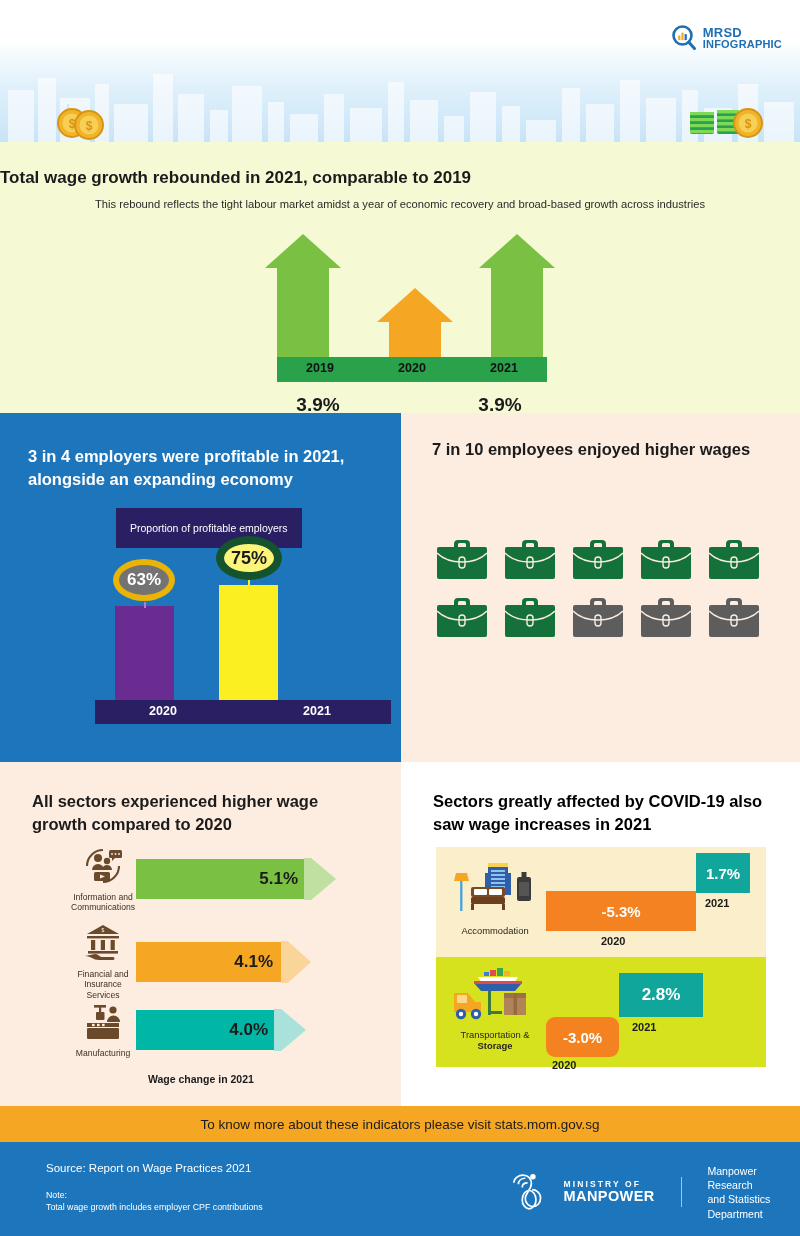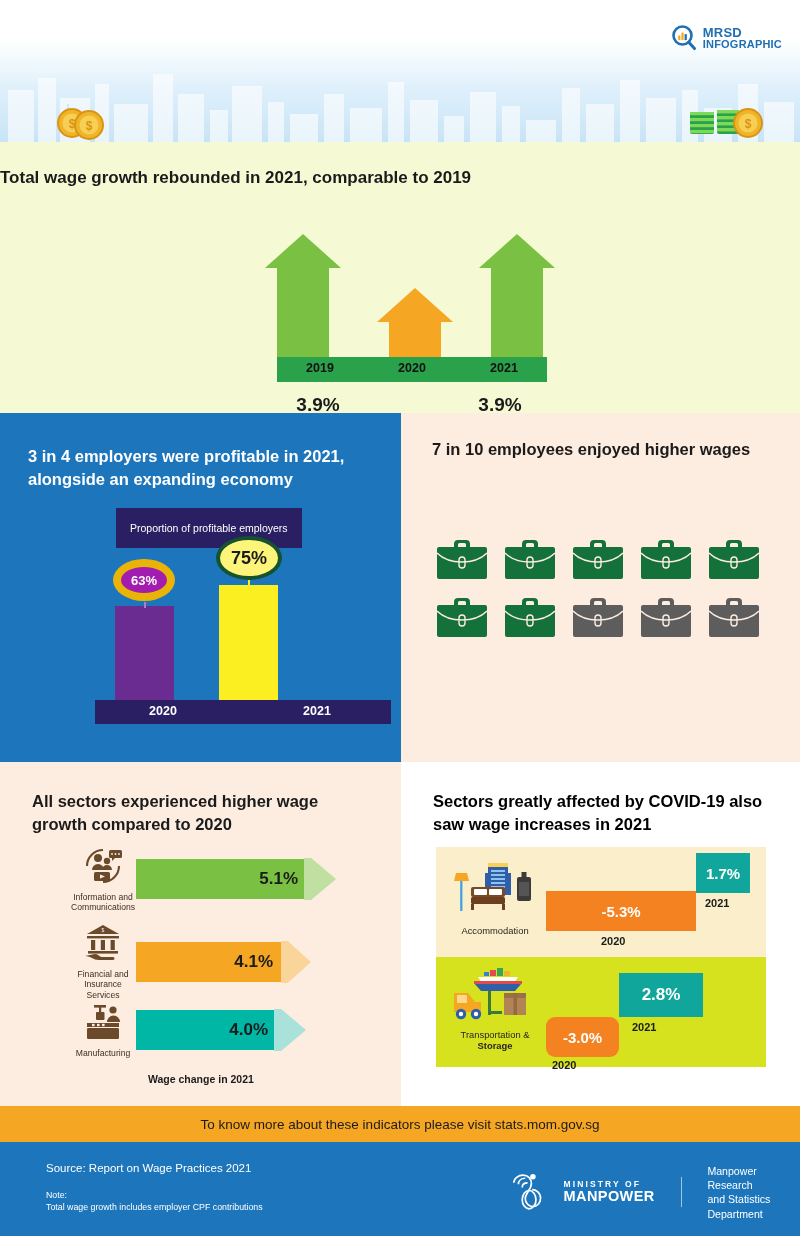--- a/index.html
+++ b/index.html
@@ -255,20 +255,21 @@
         <rect x="31" y="24" width="22" height="3.4" fill="#7ed957"></rect>
       </g>
       <circle cx="62" cy="19" r="14" fill="#f0b429" stroke="#d99414" stroke-width="2"></circle>
       <circle cx="62" cy="19" r="9.5" fill="#f8cf55"></circle>
       <text x="62" y="24" font-size="12" font-weight="bold" fill="#d99414" text-anchor="middle" font-family="Liberation Sans, sans-serif">$</text>
     </svg>
   </div>
 
   <div class="sec1">
     <h2>Total wage growth rebounded in 2021, comparable to 2019</h2>
+    <p class="sub">This rebound reflects the tight labour market amidst a year of economic recovery and broad-based growth across industries</p>
 
     <svg class="arrow-chart" viewBox="0 0 290 150">
 
       <path d="M12 150 L12 36 L0 36 L38 2 L76 36 L64 36 L64 150 Z" fill="#7ac143"></path>
 
       <path d="M124 150 L124 90 L112 90 L150 56 L188 90 L176 90 L176 150 Z" fill="#f5a623"></path>
 
       <path d="M226 150 L226 36 L214 36 L252 2 L290 36 L278 36 L278 150 Z" fill="#7ac143"></path>
     </svg>
 
@@ -289,22 +290,22 @@
   <h3 class="sec2-left-h" style="position:absolute;left:28px;top:445px;width:350px;font-size:16.5px;font-weight:bold;color:#fff;line-height:1.42;">3 in 4 employers were profitable in 2021, alongside an expanding economy</h3>
 
   <div class="prop-label">Proportion of profitable employers</div>
 
   <div class="pbar" style="left:115px;top:606px;width:59px;height:94px;position:absolute;background:#6a2c91;"></div>
   <div class="pbar" style="left:219px;top:585px;width:59px;height:115px;position:absolute;background:#fbee21;"></div>
 
   <div style="position:absolute;left:144px;top:588px;width:0;height:20px;border-left:2px dashed #b07ed0;"></div>
   <div style="position:absolute;left:248px;top:566px;width:0;height:20px;border-left:2px dashed #fbee21;"></div>
 
-  <div class="bubble" style="left:113px;top:559px;width:62px;height:42px;background:#a21caf;border:8px solid #eab308;color:#fff;font-size:13px;">63%</div>
-  <div class="bubble" style="left:216px;top:536px;width:66px;height:44px;background:#fdf47a;border:4px solid #14532d;color:#1b1b1b;font-size:18px;">75%</div>
+  <div class="bubble" style="left:113px;top:559px;width:62px;height:42px;background:#737373;border:6px solid #eab308;color:#fff;font-size:17px;">63%</div>
+  <div class="bubble" style="left:216px;top:536px;width:66px;height:44px;background:#fdf47a;border:8px solid #14532d;color:#1b1b1b;font-size:18px;">75%</div>
 
   <div class="pbar-axis">
     <div class="yr" style="left:8px;">2020</div>
     <div class="yr" style="left:162px;">2021</div>
   </div>
 
   <h3 class="sec2-right-h" style="position:absolute;left:432px;top:440px;width:350px;font-size:16.5px;font-weight:bold;color:#1b1b1b;">7 in 10 employees enjoyed higher wages</h3>
 
   <div class="cases">
     <div class="case-row">

